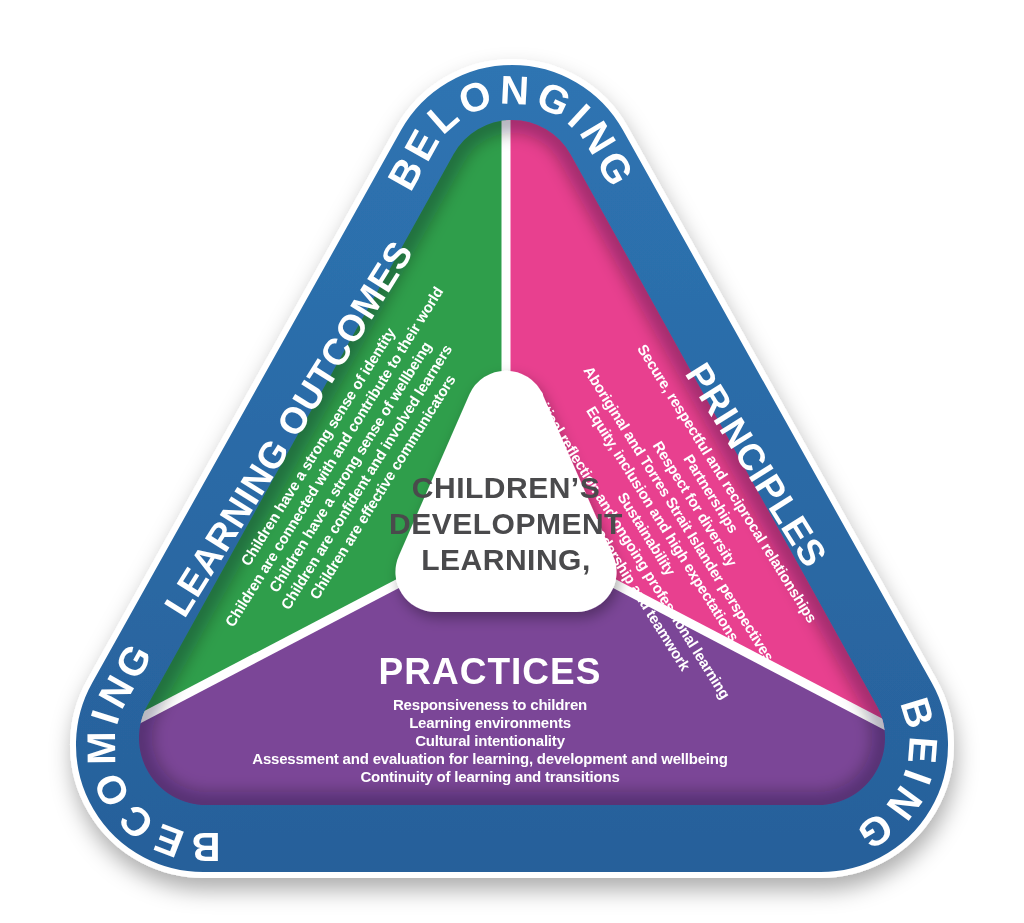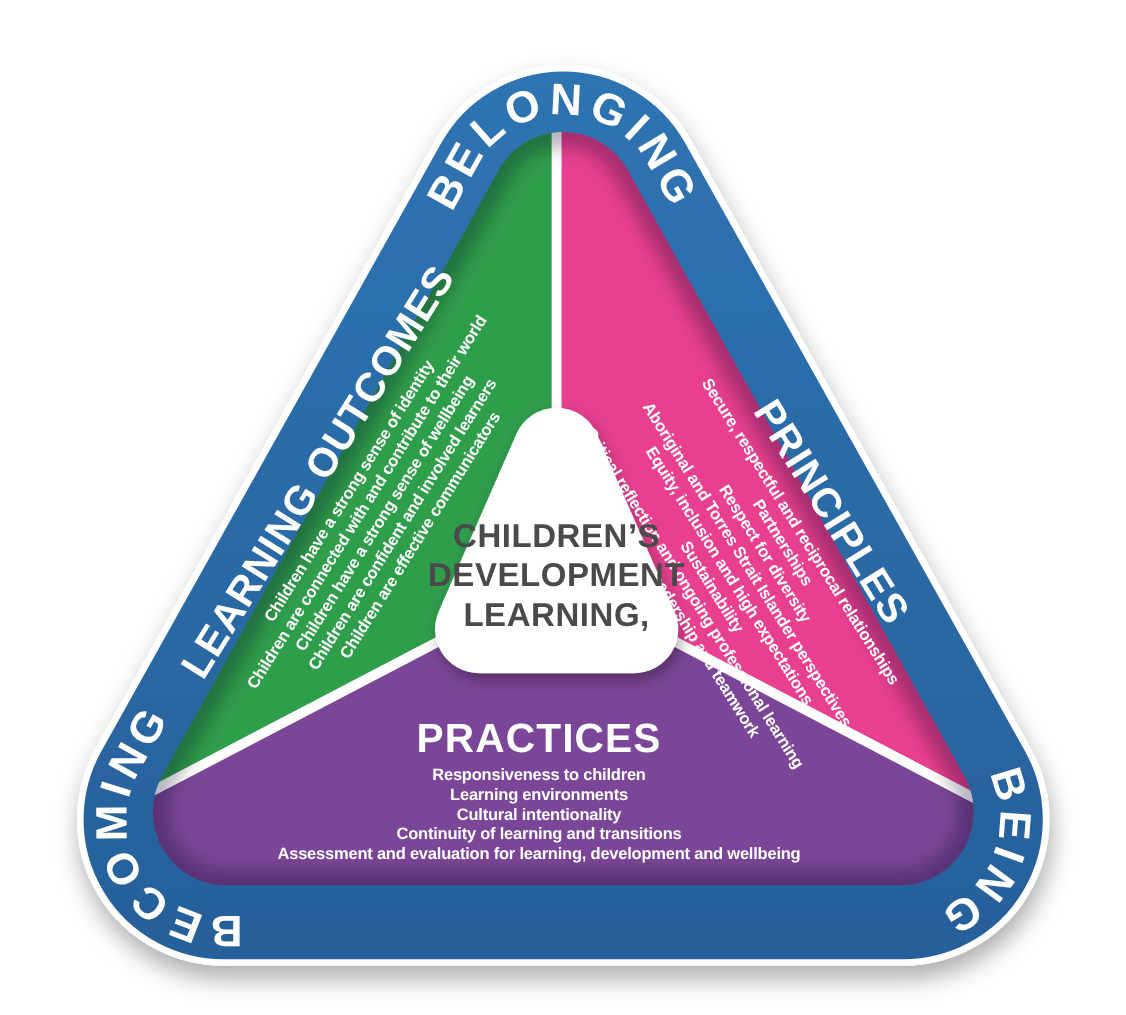--- a/index.html
+++ b/index.html
@@ -101,22 +101,22 @@
         <div class="sec-item">Collaborative leadership and teamwork</div>
       </div>
     </div>
 
     <div class="stack stack-practices">
       <div class="sec-title">PRACTICES</div>
       <div class="sec-items">
         <div class="sec-item">Responsiveness to children</div>
         <div class="sec-item">Learning environments</div>
         <div class="sec-item">Cultural intentionality</div>
+        <div class="sec-item">Assessment and evaluation for learning, development and wellbeing</div>
         <div class="sec-item">Continuity of learning and transitions</div>
-        <div class="sec-item">Assessment and evaluation for learning, development and wellbeing</div>
       </div>
     </div>
 
     <div class="center-text">
       <div>CHILDREN’S</div>
       <div>DEVELOPMENT</div>
       <div>LEARNING,</div>
     </div>
 
   </div>

